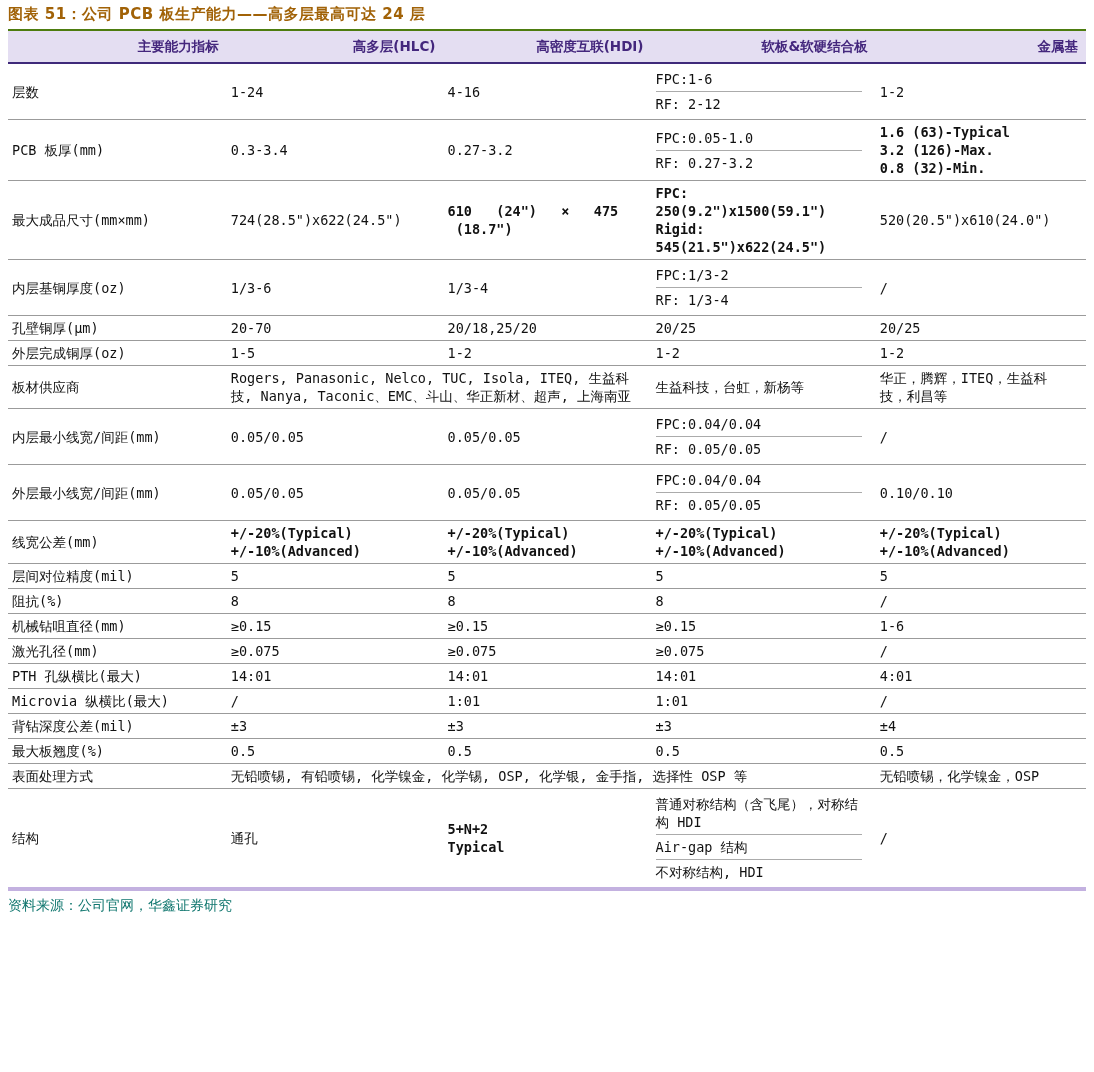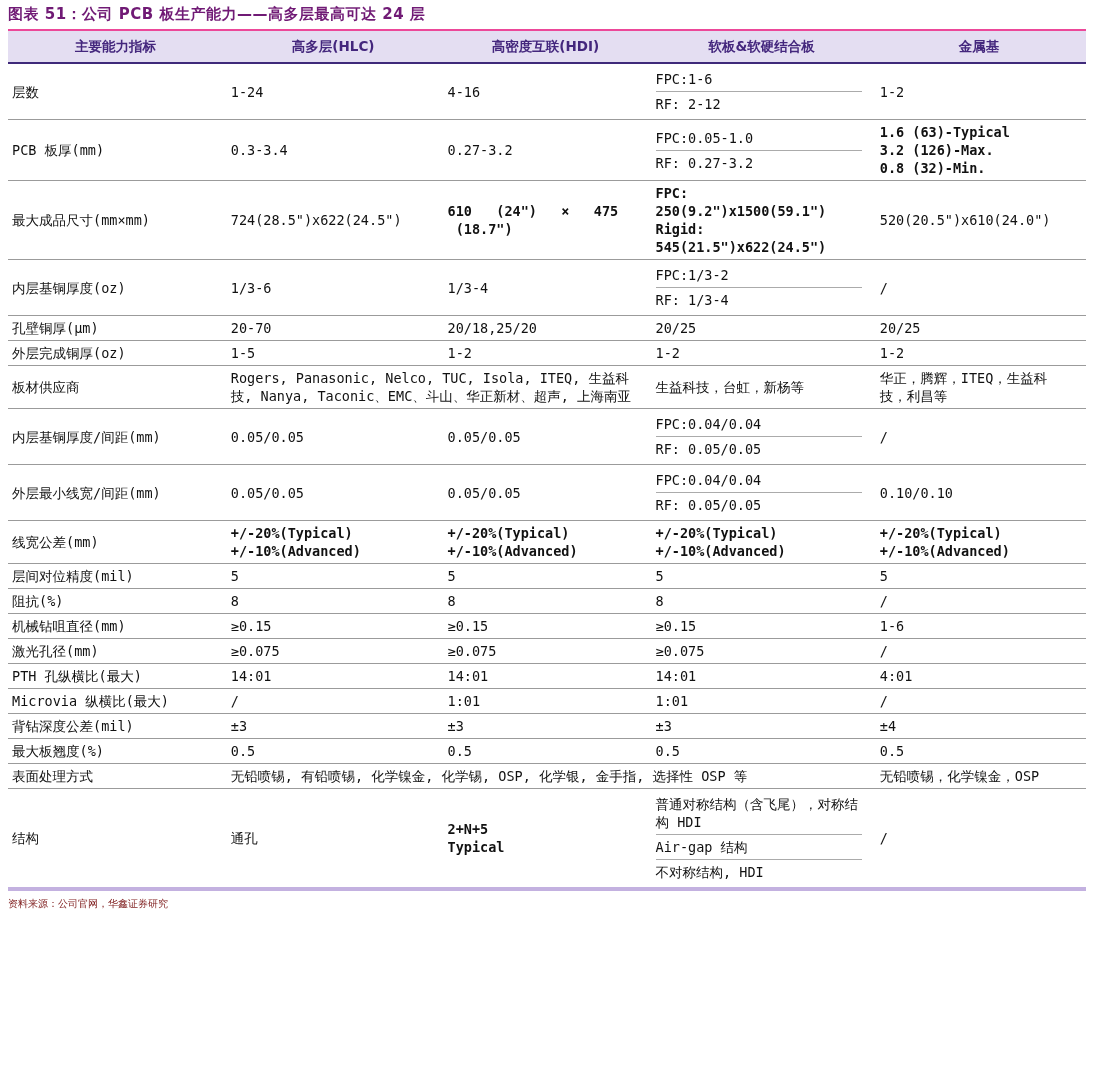--- a/index.html
+++ b/index.html
@@ -1,45 +1,45 @@
 <!DOCTYPE html>
 <html><head>
 <meta charset="utf-8">
 <style>
   html,body{margin:0;padding:0;background:#ffffff;}
   body{width:1094px;color:#111;font-family:"DejaVu Sans Mono","DejaVu Sans",monospace;}
   .page{padding:2px 8px 0 8px;}
   .fig-title{
     font-family:"DejaVu Sans",sans-serif;
-    font-weight:bold;font-size:15px;color:#701a75;
+    font-weight:bold;font-size:15px;color:#a16207;
     padding:3px 0 5px 0;letter-spacing:.5px;
   }
   table.cap{
     width:100%;border-collapse:collapse;table-layout:fixed;
     border-bottom:4px solid #c3b1e0;
   }
   thead th{
     background:#e4def2;color:#44277d;
     font-family:"DejaVu Sans",sans-serif;font-weight:bold;font-size:13.5px;
-    text-align:center;padding:7px 8px 6px 4px;
-    border-top:2px solid #ec4899;border-bottom:2px solid #3f2a7a;
+    text-align:right;padding:7px 8px 6px 4px;
+    border-top:2px solid #4d7c0f;border-bottom:2px solid #3f2a7a;
   }
   tbody td{
     font-size:13.5px;line-height:18px;
     padding:3px 14px 3px 4px;
     border-bottom:1px solid #9b9b9b;
     vertical-align:middle;word-break:break-word;
   }
   tbody tr:last-child td{border-bottom:none;}
   td .line{white-space:pre-wrap;font-weight:bold;}
   td.justify .line{white-space:pre;}
   td .sub{padding:3px 0;}
   td .sub.divided{border-bottom:1px solid #ababab;}
   .source{
-    font-size:10px;padding:6px 0 4px 0;color:#7f1d1d;
+    font-size:14px;padding:6px 0 4px 0;color:#0f766e;
   }
 </style>
 </head>
 <body>
 
 <div class="page">
   <div class="fig-title">图表 51：公司 PCB 板生产能力——高多层最高可达 24 层</div>
 
   <table class="cap">
     <colgroup>
@@ -122,21 +122,21 @@
           <td>1-2</td>
           <td>1-2</td>
         </tr>
         <tr>
           <td>板材供应商</td>
           <td colspan="2">Rogers, Panasonic, Nelco, TUC, Isola, ITEQ, 生益科技, Nanya, Taconic、EMC、斗山、华正新材、超声, 上海南亚</td>
           <td>生益科技，台虹，新杨等</td>
           <td>华正，腾辉，ITEQ，生益科技，利昌等</td>
         </tr>
         <tr>
-          <td>内层基铜厚度/间距(mm)</td>
+          <td>内层最小线宽/间距(mm)</td>
           <td>0.05/0.05</td>
           <td>0.05/0.05</td>
           <td>
             <div class="sub divided">FPC:0.04/0.04</div>
             <div class="sub">RF: 0.05/0.05</div>
           </td>
           <td>/</td>
         </tr>
         <tr>
           <td>外层最小线宽/间距(mm)</td>
@@ -225,21 +225,21 @@
         </tr>
         <tr>
           <td>表面处理方式</td>
           <td colspan="3">无铅喷锡, 有铅喷锡, 化学镍金, 化学锡, OSP, 化学银, 金手指, 选择性 OSP 等</td>
           <td>无铅喷锡，化学镍金，OSP</td>
         </tr>
         <tr>
           <td>结构</td>
           <td>通孔</td>
           <td>
-            <div class="line">2+N+5</div>
+            <div class="line">5+N+2</div>
             <div class="line">Typical</div>
           </td>
           <td>
             <div class="sub divided">普通对称结构（含飞尾），对称结构 HDI</div>
             <div class="sub divided">Air-gap 结构</div>
             <div class="sub">不对称结构, HDI</div>
           </td>
           <td>/</td>
         </tr>
       </tbody>

